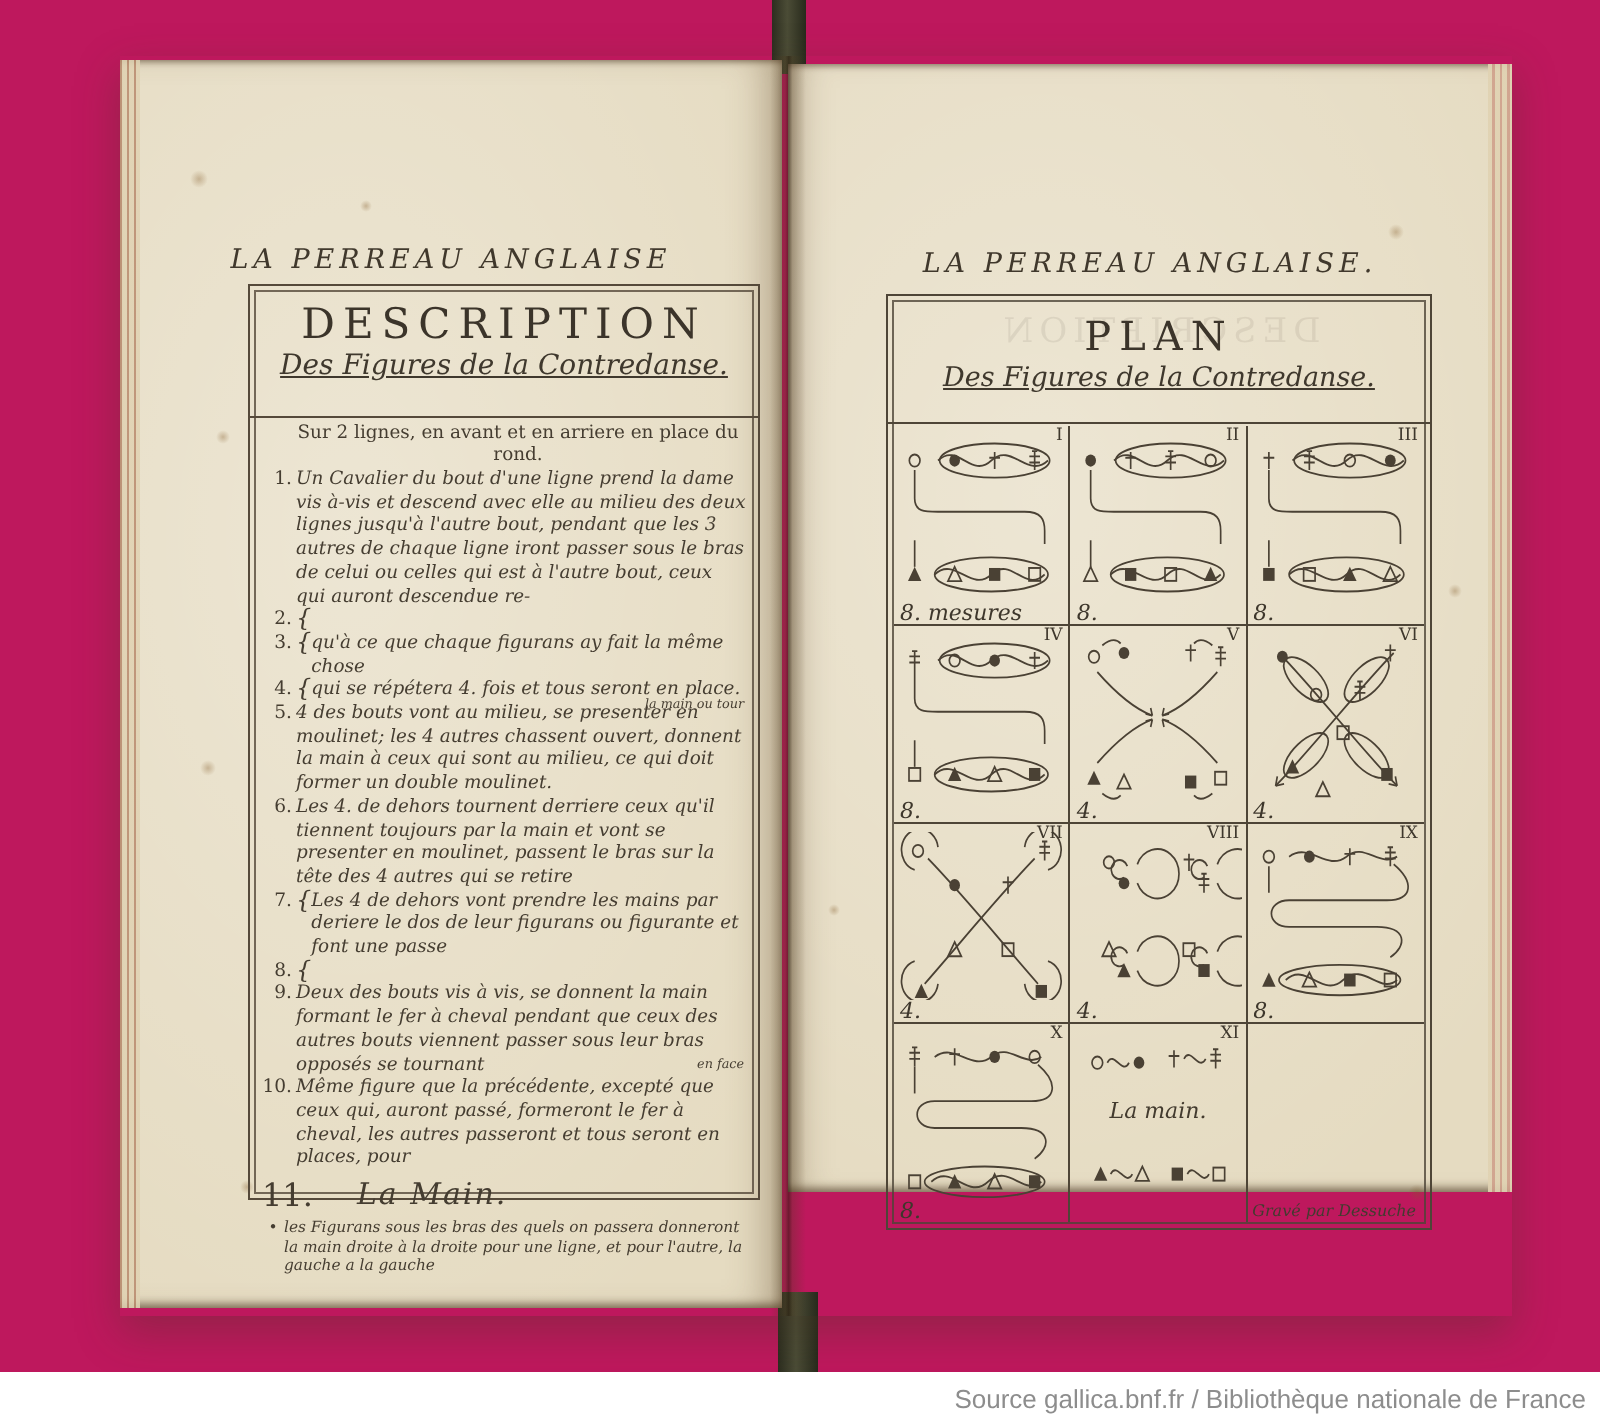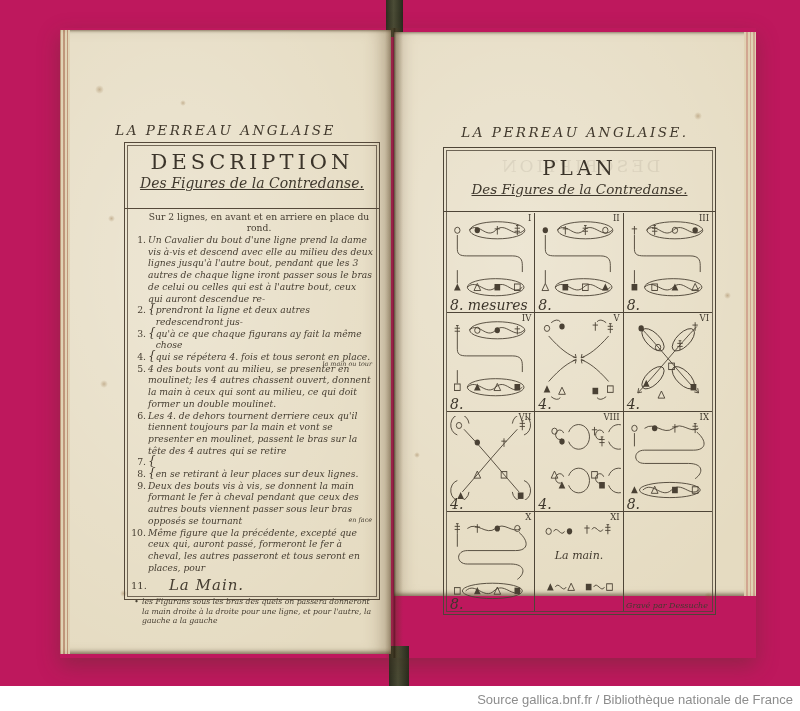--- a/index.html
+++ b/index.html
@@ -42,38 +42,38 @@
   .desc-body{position:absolute;top:68px;left:6px;right:6px;bottom:4px;}
   .intro{font-size:9.2px;text-align:center;margin:0 0 1px 14px;}
   .item{position:relative;display:flex;font-style:italic;font-size:9.2px;line-height:11.7px;}
   .item-num{flex:0 0 15px;text-align:right;padding-right:2px;font-style:normal;font-size:9.3px;}
   .brace{flex:0 0 6px;font-size:12px;line-height:10px;color:#453d31;}
   .item-text{flex:1;}
   .item-note{position:absolute;right:1px;top:-4px;font-size:6.4px;}
   .note-low .item-note{top:auto;bottom:0;}
   .main-head{margin-top:4px;}
   .main-head .item-text{font-size:15px;line-height:17px;padding-left:20px;letter-spacing:1px;}
-  .main-head .item-num{font-size:10px;padding-top:3px;}
+  .main-head .item-num{font-size:16px;padding-top:3px;}
   .footnote{display:flex;font-style:italic;font-size:7.7px;line-height:9.4px;margin-top:3px;}
   .fn-mark{flex:0 0 11px;text-align:center;font-style:normal;}
   
   .plan-box{position:absolute;left:49px;top:115px;width:271px;height:466px;border:1.5px solid #4e4537;}
   .plan-box::before{content:"";position:absolute;inset:2px;border:0.8px solid rgba(78,69,55,.8);pointer-events:none;z-index:2;}
   .plan-title{position:relative;height:55px;border-bottom:1.2px solid #4e4537;text-align:center;padding-top:8px;}
   .ghost{position:absolute;left:0;right:0;top:8px;text-align:center;transform:scaleX(-1);
         opacity:.10;font-size:17px;letter-spacing:3px;color:#5c5142;}
   .plan-title .title-main{font-size:20px;letter-spacing:4px;position:relative;}
   .plan-title .title-sub{font-size:13.5px;position:relative;}
   .plan-grid{position:absolute;left:3px;right:3px;top:65px;bottom:3px;display:grid;
         grid-template-columns:repeat(3,1fr);grid-template-rows:repeat(4,1fr);}
   .cell{position:relative;border-right:1px solid #4e4537;border-bottom:1px solid #4e4537;}
   .cell:nth-child(3n){border-right:none;}
   .cell:nth-child(n+10){border-bottom:none;}
   .numeral{position:absolute;top:0;right:3px;font-size:8.5px;color:#3e372c;z-index:1;}
-  .measures{position:absolute;left:3px;bottom:-1px;font-size:14px;font-style:italic;color:#3e372c;z-index:1;}
+  .measures{position:absolute;left:3px;bottom:-1px;font-size:11px;font-style:italic;color:#3e372c;z-index:1;}
   .fig{position:absolute;left:2px;right:2px;top:4px;bottom:11px;}
   .fig svg{width:100%;height:100%;display:block;}
   .cell-label{position:absolute;left:0;width:100%;text-align:center;top:38%;
         font-style:italic;font-size:11px;color:#433b2f;z-index:1;}
   .cell-label.engraver{top:auto;bottom:1px;text-align:right;padding-right:4px;box-sizing:border-box;font-size:8px;}
   
   .caption-bar{position:absolute;left:0;right:0;bottom:0;height:25px;background:#ffffff;}
   .caption{position:absolute;right:7px;bottom:4px;font-family:"Liberation Sans",sans-serif;
         font-size:13px;color:#8d8d8d;}
 </style>
@@ -102,21 +102,20 @@
         </div>
         <div class="desc-body" id="desc-items">
           <div class="intro">Sur 2 lignes, en avant et en arriere en place du rond.</div>
         <div class="item">
               <span class="item-num">1.</span>
               <span class="item-text">Un Cavalier du bout d'une ligne prend la dame vis à-vis et descend avec elle au milieu des deux lignes jusqu'à l'autre bout, pendant que les 3 autres de chaque ligne iront passer sous le bras de celui ou celles qui est à l'autre bout, ceux qui auront descendue re-</span>
             </div>
             <div class="item">
               <span class="item-num">2.</span>
               <span class="brace">{</span>
-              <span class="item-text">prendront la ligne et deux autres redescendront jus-</span>
             </div>
             <div class="item">
               <span class="item-num">3.</span>
               <span class="brace">{</span>
               <span class="item-text">qu'à ce que chaque figurans ay fait la même chose</span>
             </div>
             <div class="item">
               <span class="item-num">4.</span>
               <span class="brace">{</span>
               <span class="item-text">qui se répétera 4. fois et tous seront en place.</span>
@@ -126,25 +125,25 @@
               <span class="item-text">4 des bouts vont au milieu, se presenter en moulinet; les 4 autres chassent ouvert, donnent la main à ceux qui sont au milieu, ce qui doit former un double moulinet.</span>
               <span class="item-note">la main ou tour</span>
             </div>
             <div class="item">
               <span class="item-num">6.</span>
               <span class="item-text">Les 4. de dehors tournent derriere ceux qu'il tiennent toujours par la main et vont se presenter en moulinet, passent le bras sur la tête des 4 autres qui se retire</span>
             </div>
             <div class="item">
               <span class="item-num">7.</span>
               <span class="brace">{</span>
+              <span class="item-text">Les 4 de dehors vont prendre les mains par deriere le dos de leur figurans ou figurante et font une passe</span>
             </div>
             <div class="item">
               <span class="item-num">8.</span>
               <span class="brace">{</span>
-              <span class="item-text">en se retirant à leur places sur deux lignes.</span>
             </div>
             <div class="item note-low">
               <span class="item-num">9.</span>
               <span class="item-text">Deux des bouts vis à vis, se donnent la main formant le fer à cheval pendant que ceux des autres bouts viennent passer sous leur bras opposés se tournant</span>
               <span class="item-note">en face</span>
             </div>
             <div class="item">
               <span class="item-num">10.</span>
               <span class="item-text">Même figure que la précédente, excepté que ceux qui, auront passé, formeront le fer à cheval, les autres passeront et tous seront en places, pour</span>
             </div>

